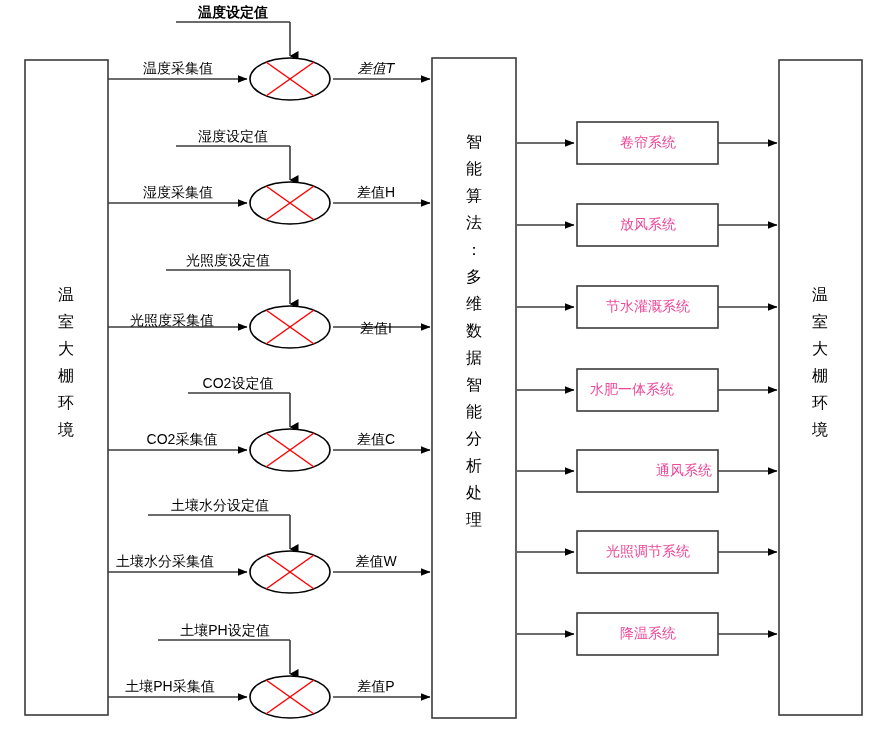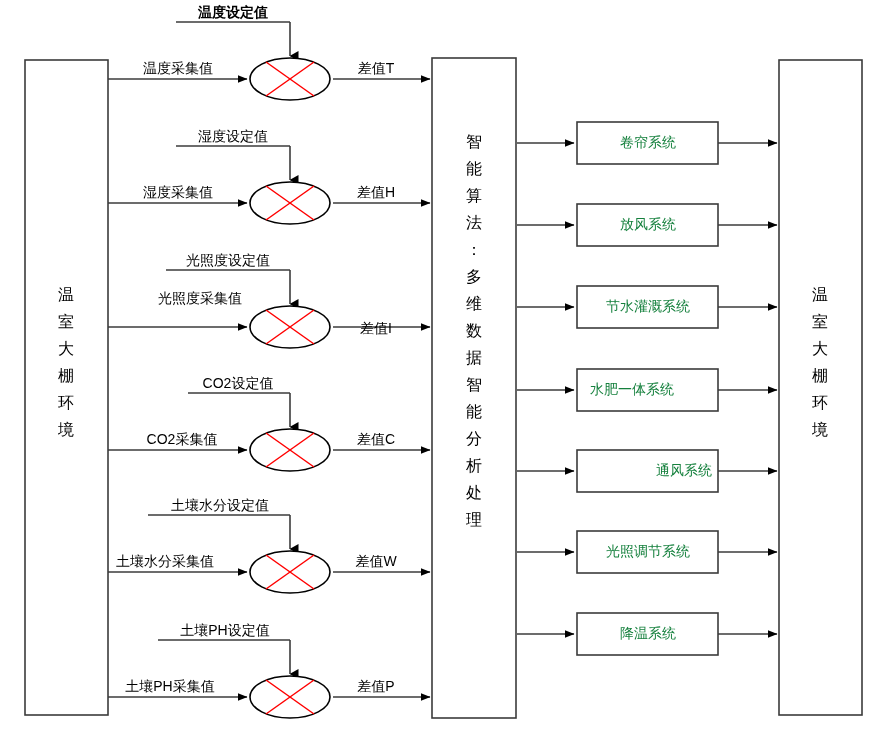--- a/index.html
+++ b/index.html
@@ -36,21 +36,21 @@
     user-select: none;
   }
   .txt.center-x {
     transform: translateX(-50%);
     text-align: center;
   }
   .sys-label {
     position: absolute;
     transform: translate(-50%, -50%);
     font-size: 14px;
-    color: #15803d;
+    color: #ec4899;
     white-space: nowrap;
     text-align: center;
   }
   .vert-col {
     position: absolute;
     transform: translateX(-50%);
     text-align: center;
     font-size: 16px;
     line-height: 27px;
     color: #000000;
@@ -207,28 +207,28 @@
 
   <div class="vert-col" style="left:820px; top:281px;">温
 室
 大
 棚
 环
 境</div>
 
   <div class="txt center-x" style="left:233px; top:4px;font-weight:bold;">温度设定值</div>
   <div class="txt center-x" style="left:178px; top:60px;">温度采集值</div>
-  <div class="txt center-x" style="left:376px; top:60px;">差值T</div>
+  <div class="txt center-x" style="left:376px; top:60px;font-style:italic;">差值T</div>
 
   <div class="txt center-x" style="left:233px; top:128px;">湿度设定值</div>
   <div class="txt center-x" style="left:178px; top:184px;">湿度采集值</div>
   <div class="txt center-x" style="left:376px; top:184px;">差值H</div>
 
   <div class="txt center-x" style="left:228px; top:252px;">光照度设定值</div>
-  <div class="txt center-x" style="left:172px; top:290px;margin-left:28px;">光照度采集值</div>
+  <div class="txt center-x" style="left:172px; top:312px;">光照度采集值</div>
   <div class="txt center-x" style="left:376px; top:320px;">差值I</div>
 
   <div class="txt center-x" style="left:238px; top:375px;">CO2设定值</div>
   <div class="txt center-x" style="left:182px; top:431px;">CO2采集值</div>
   <div class="txt center-x" style="left:376px; top:431px;text-align:right;">差值C</div>
 
   <div class="txt center-x" style="left:220px; top:497px;">土壤水分设定值</div>
   <div class="txt center-x" style="left:165px; top:553px;">土壤水分采集值</div>
   <div class="txt center-x" style="left:376px; top:553px;text-align:center;">差值W</div>
 

